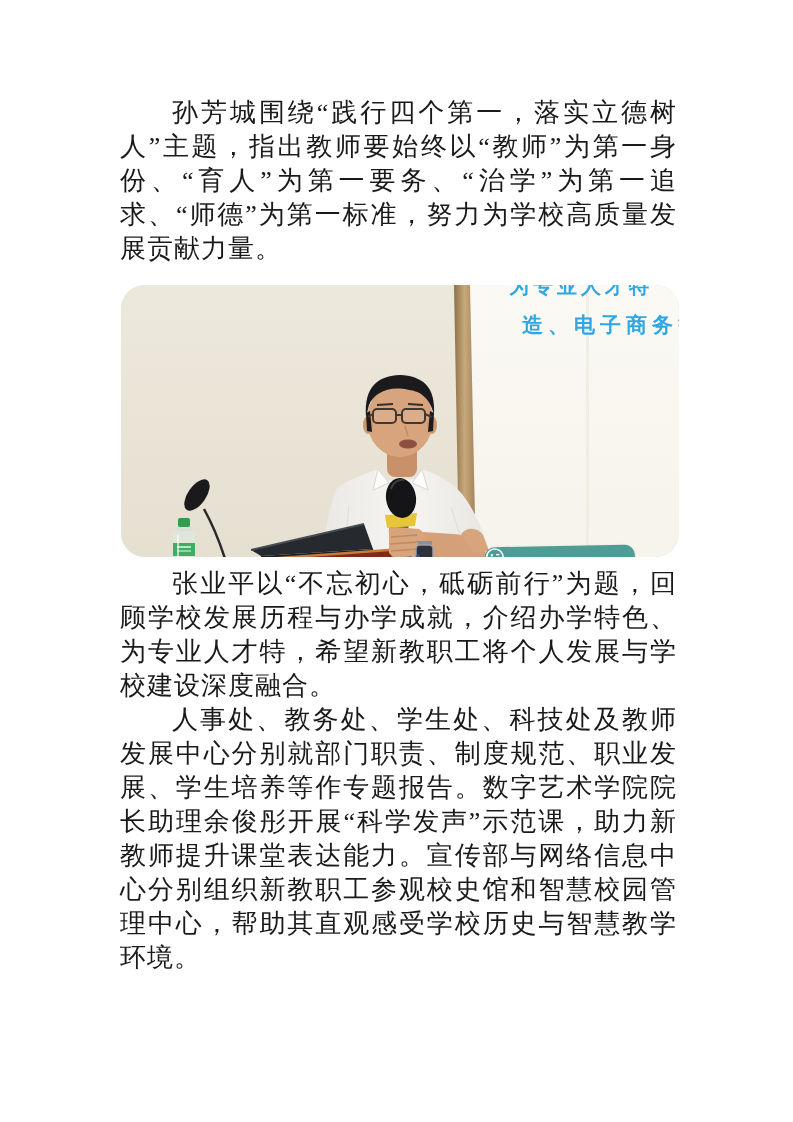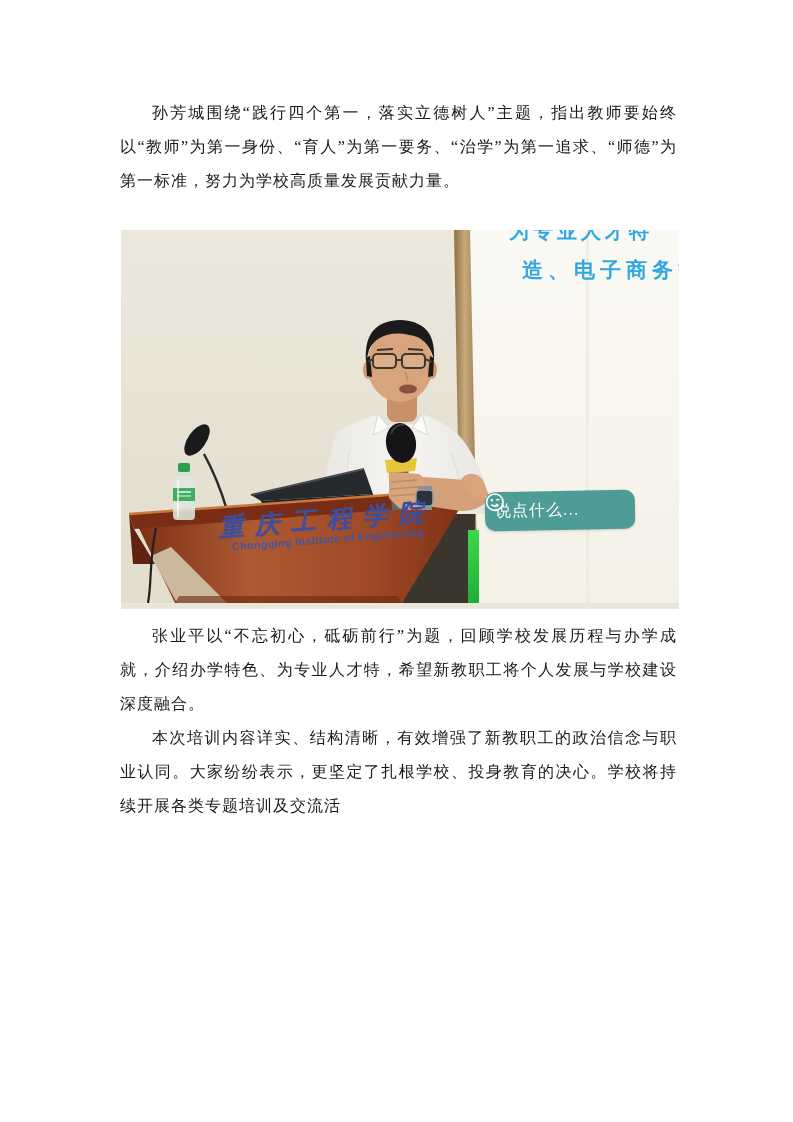--- a/index.html
+++ b/index.html
@@ -2,28 +2,28 @@
 <html><head>
 <meta charset="utf-8">
 <style>
   html,body{margin:0;padding:0;background:#ffffff;}
   .page{
     position:relative;width:793px;height:1122px;background:#ffffff;
     font-family:"Liberation Serif","DejaVu Serif",serif;overflow:hidden;
   }
   .text-col{position:absolute;left:120px;top:96px;width:557px;}
   .para{
-    margin:0;font-size:16px;line-height:34px;letter-spacing:1px;
+    margin:0;font-size:26px;line-height:34px;letter-spacing:1px;
     color:#1a1a1a;text-align:justify;text-justify:inter-ideograph;
     text-indent:2em;
   }
   
   .photo{
-    position:relative;width:558px;height:379px;margin:32px 0 10px 1px;
-    background:#eae6da;overflow:hidden;
+    position:relative;width:558px;height:272px;margin:19px 0 10px 1px;
+    background:#eae6da;overflow:hidden;border-radius:24px;
   }
   .photo svg{position:absolute;left:0;top:0;}
   .screen-line{
     position:absolute;color:#2fa7e5;font-family:"Liberation Sans","DejaVu Sans",sans-serif;
     font-weight:bold;white-space:nowrap;
   }
   .screen-line.l1{left:388px;top:-12px;font-size:20px;letter-spacing:4px;}
   .screen-line.l2{left:401px;top:26px;font-size:21px;letter-spacing:5px;}
   .bubble{
     position:absolute;left:364px;top:261px;width:150px;height:39px;
@@ -199,15 +199,15 @@
         <span class="bubble-text">说点什么...</span>
       </div>
 
       <div class="plaque">
         <div class="plaque-cn">重庆工程学院</div>
         <div class="plaque-en">Chongqing Institute of Engineering</div>
       </div>
     </div>
 
     <p class="para">张业平以“不忘初心，砥砺前行”为题，回顾学校发展历程与办学成就，介绍办学特色、为专业人才特，希望新教职工将个人发展与学校建设深度融合。</p>
-    <p class="para">本次培训内容详实、结构清晰，有效增强了新教职工的政治信念与职业认同。大家纷纷表示，更坚定了扎根学校、投身教育的决心。学校将持续开展各类专题培训及交流活</p>
+    <p class="para">人事处、教务处、学生处、科技处及教师发展中心分别就部门职责、制度规范、职业发展、学生培养等作专题报告。数字艺术学院院长助理余俊彤开展“科学发声”示范课，助力新教师提升课堂表达能力。宣传部与网络信息中心分别组织新教职工参观校史馆和智慧校园管理中心，帮助其直观感受学校历史与智慧教学环境。</p>
   </div>
 </div>
 
 </body></html>

